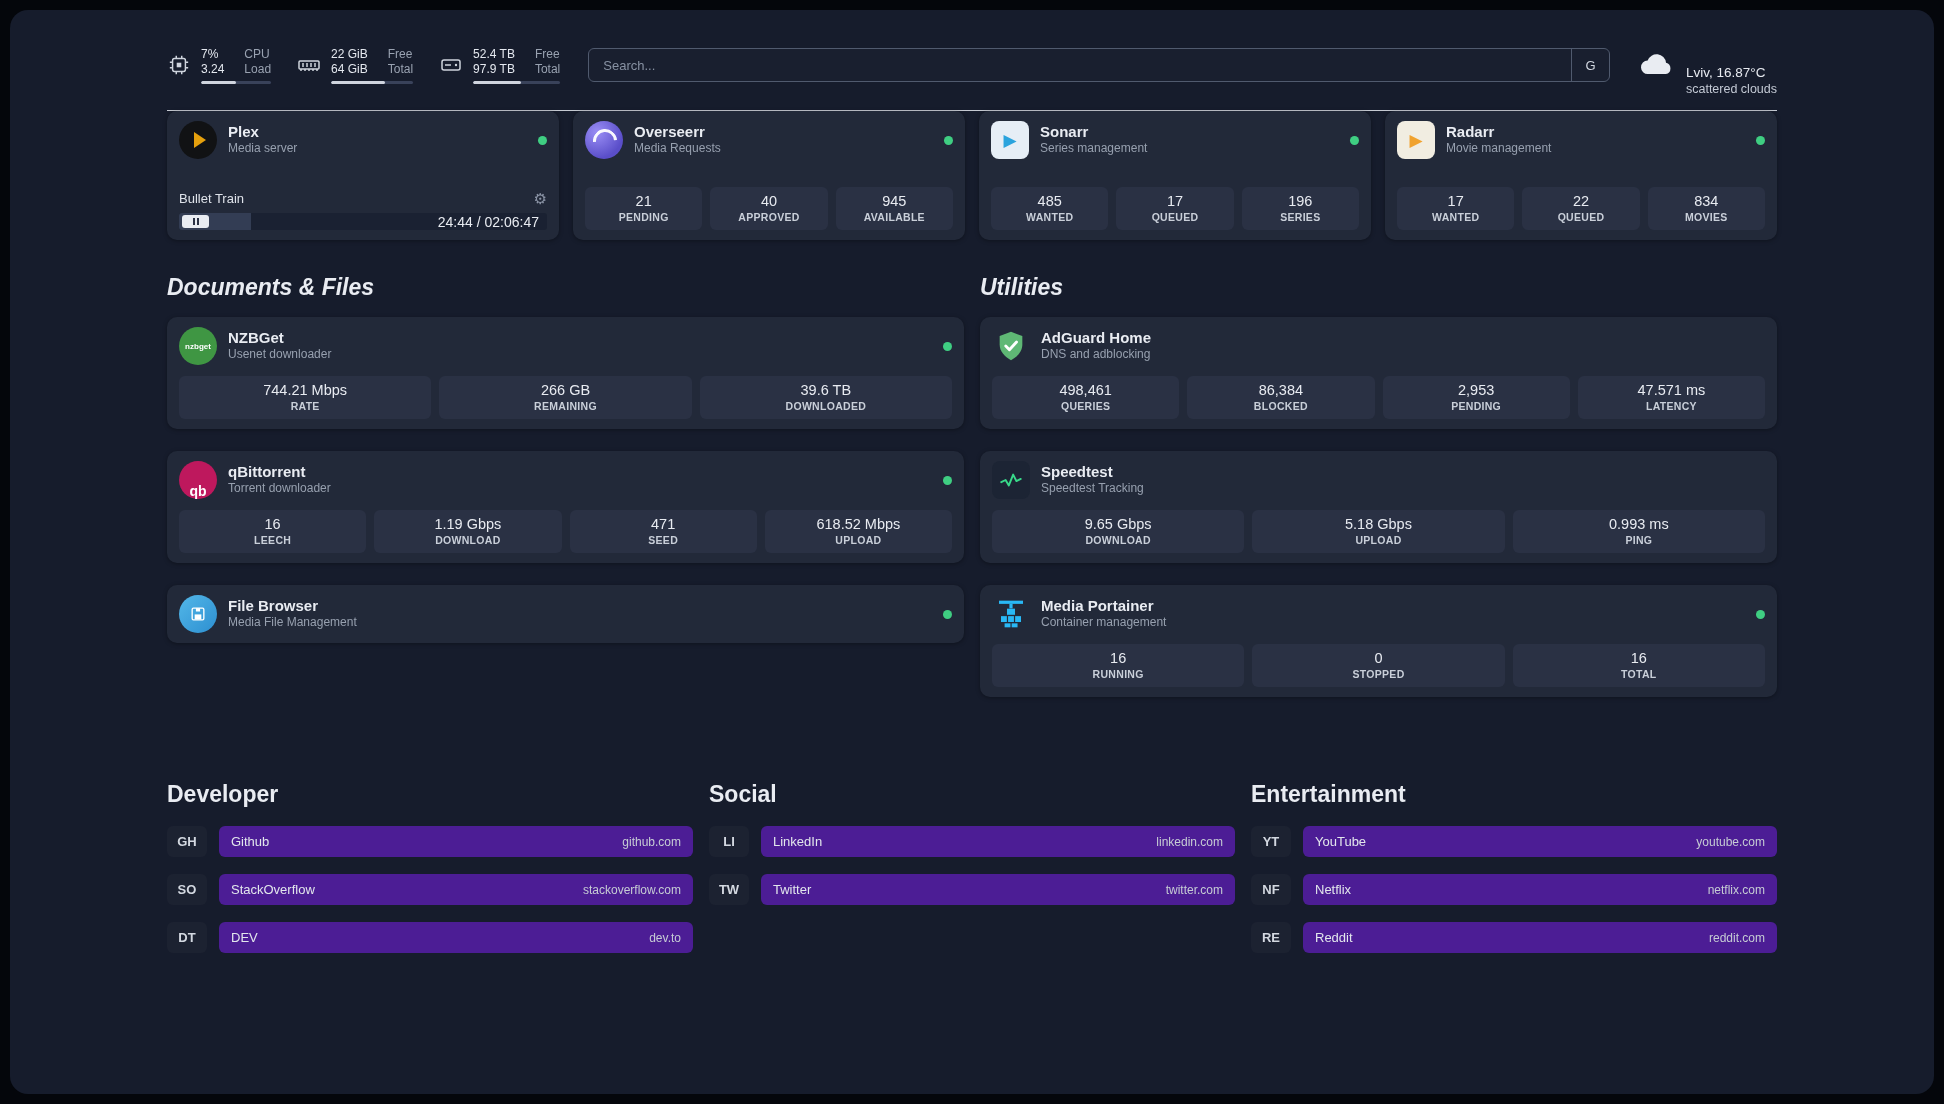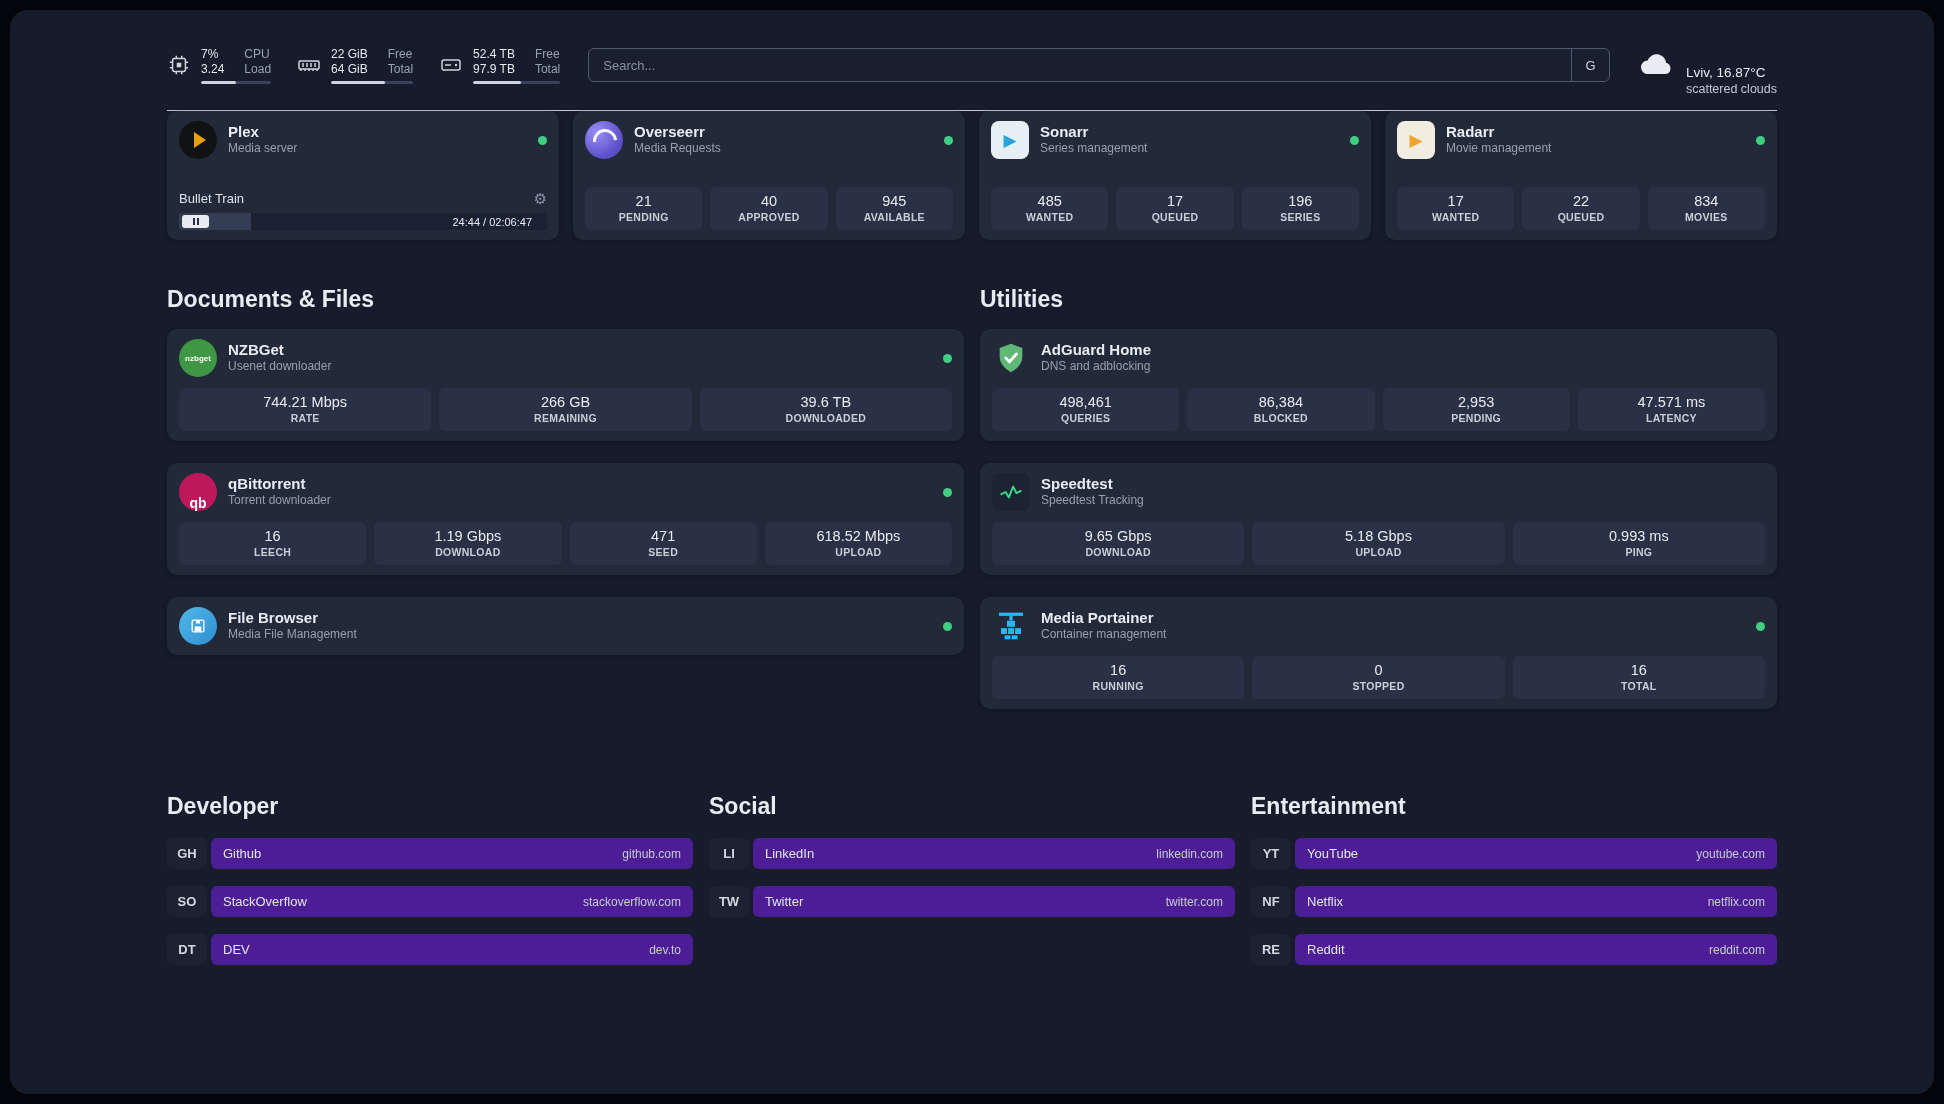--- a/index.html
+++ b/index.html
@@ -28,21 +28,21 @@
   .weather { display:flex; align-items:center; gap:10px; }
   .weather-text { display:flex; flex-direction:column; line-height:17px; }
   .weather-loc { color:#e7eaf0; font-size:13.5px;margin-top:32px; }
   .weather-cond { color:#c3c9d4; font-size:12.5px; }
 
   .divider { margin-top:16px; border:0; border-top:1px solid rgba(228,231,238,.85); }
 
   
   .section-title { font-size:23px; font-weight:600; color:#e9ecf2; }
   .media-title { margin:52px 0 16px 0; }
-  .col-title { margin:46px 0 16px 0; }
+  .col-title { margin:34px 0 16px 0;font-style:italic; }
   .bm-title { margin:0 0 18px 0; }
 
   .media-grid { display:grid; grid-template-columns:repeat(4,1fr); gap:14px; }
   .two-col { display:grid; grid-template-columns:1fr 1fr; column-gap:16px; }
 
   .card { background:#222939; border-radius:10px; padding:10px 12px; box-shadow:0 1px 4px rgba(0,0,0,.35);
           display:flex; flex-direction:column; justify-content:space-between; cursor:pointer; }
   .media-grid .card { height:129px; }
   .tall-card { height:112px; margin-bottom:22px; }
   .compact-card { height:58px; justify-content:center; margin-bottom:22px; }
@@ -80,25 +80,25 @@
 
   
   .player-row { display:flex; align-items:center; margin-top:2px; }
   .player-track-name { color:#dfe3ea; font-size:13px; }
   .gear { margin-left:auto; color:#8a93a5; font-size:15px; cursor:pointer; line-height:1; }
   .player-bar { position:relative; height:17px; background:#1a2132; border-radius:3px; margin-top:7px; overflow:hidden; }
   .player-fill { position:absolute; left:0; top:0; bottom:0; background:#333d54; }
   .pause-btn { position:absolute; left:3px; top:2px; bottom:2px; width:27px; background:#e9ecf2; border-radius:3px;
       display:flex; align-items:center; justify-content:center; gap:2px; cursor:pointer; }
   .pause-btn i { width:2px; height:7px; background:#2a3144; display:block; }
-  .player-time { position:absolute; right:15px; top:0; bottom:0; display:flex; align-items:center; color:#e8ebf1; font-size:11px; }
+  .player-time { position:absolute; right:8px; top:0; bottom:0; display:flex; align-items:center; color:#e8ebf1; font-size:14px; }
 
   
   .bookmarks { display:grid; grid-template-columns:1fr 1fr 1fr; gap:16px; margin-top:62px; }
-  .bm-row { display:flex; align-items:center; gap:4px; margin-bottom:17px; }
+  .bm-row { display:flex; align-items:center; gap:12px; margin-bottom:17px; }
   .bm-abbr { width:40px; height:31px; border-radius:6px; background:#1c2231; color:#d3d8e0; font-size:13px; font-weight:600;
       display:flex; align-items:center; justify-content:center; flex:none; }
   .bm-pill { flex:1; height:31px; background:#4c1d95; border-radius:6px; display:flex; align-items:center;
       padding:0 12px; cursor:pointer; }
   .bm-name { color:#e2e6ec; font-size:13px; }
   .bm-url { margin-left:auto; color:#c6ccd4; font-size:12px; }
 </style>
 </head>
 <body>
 

